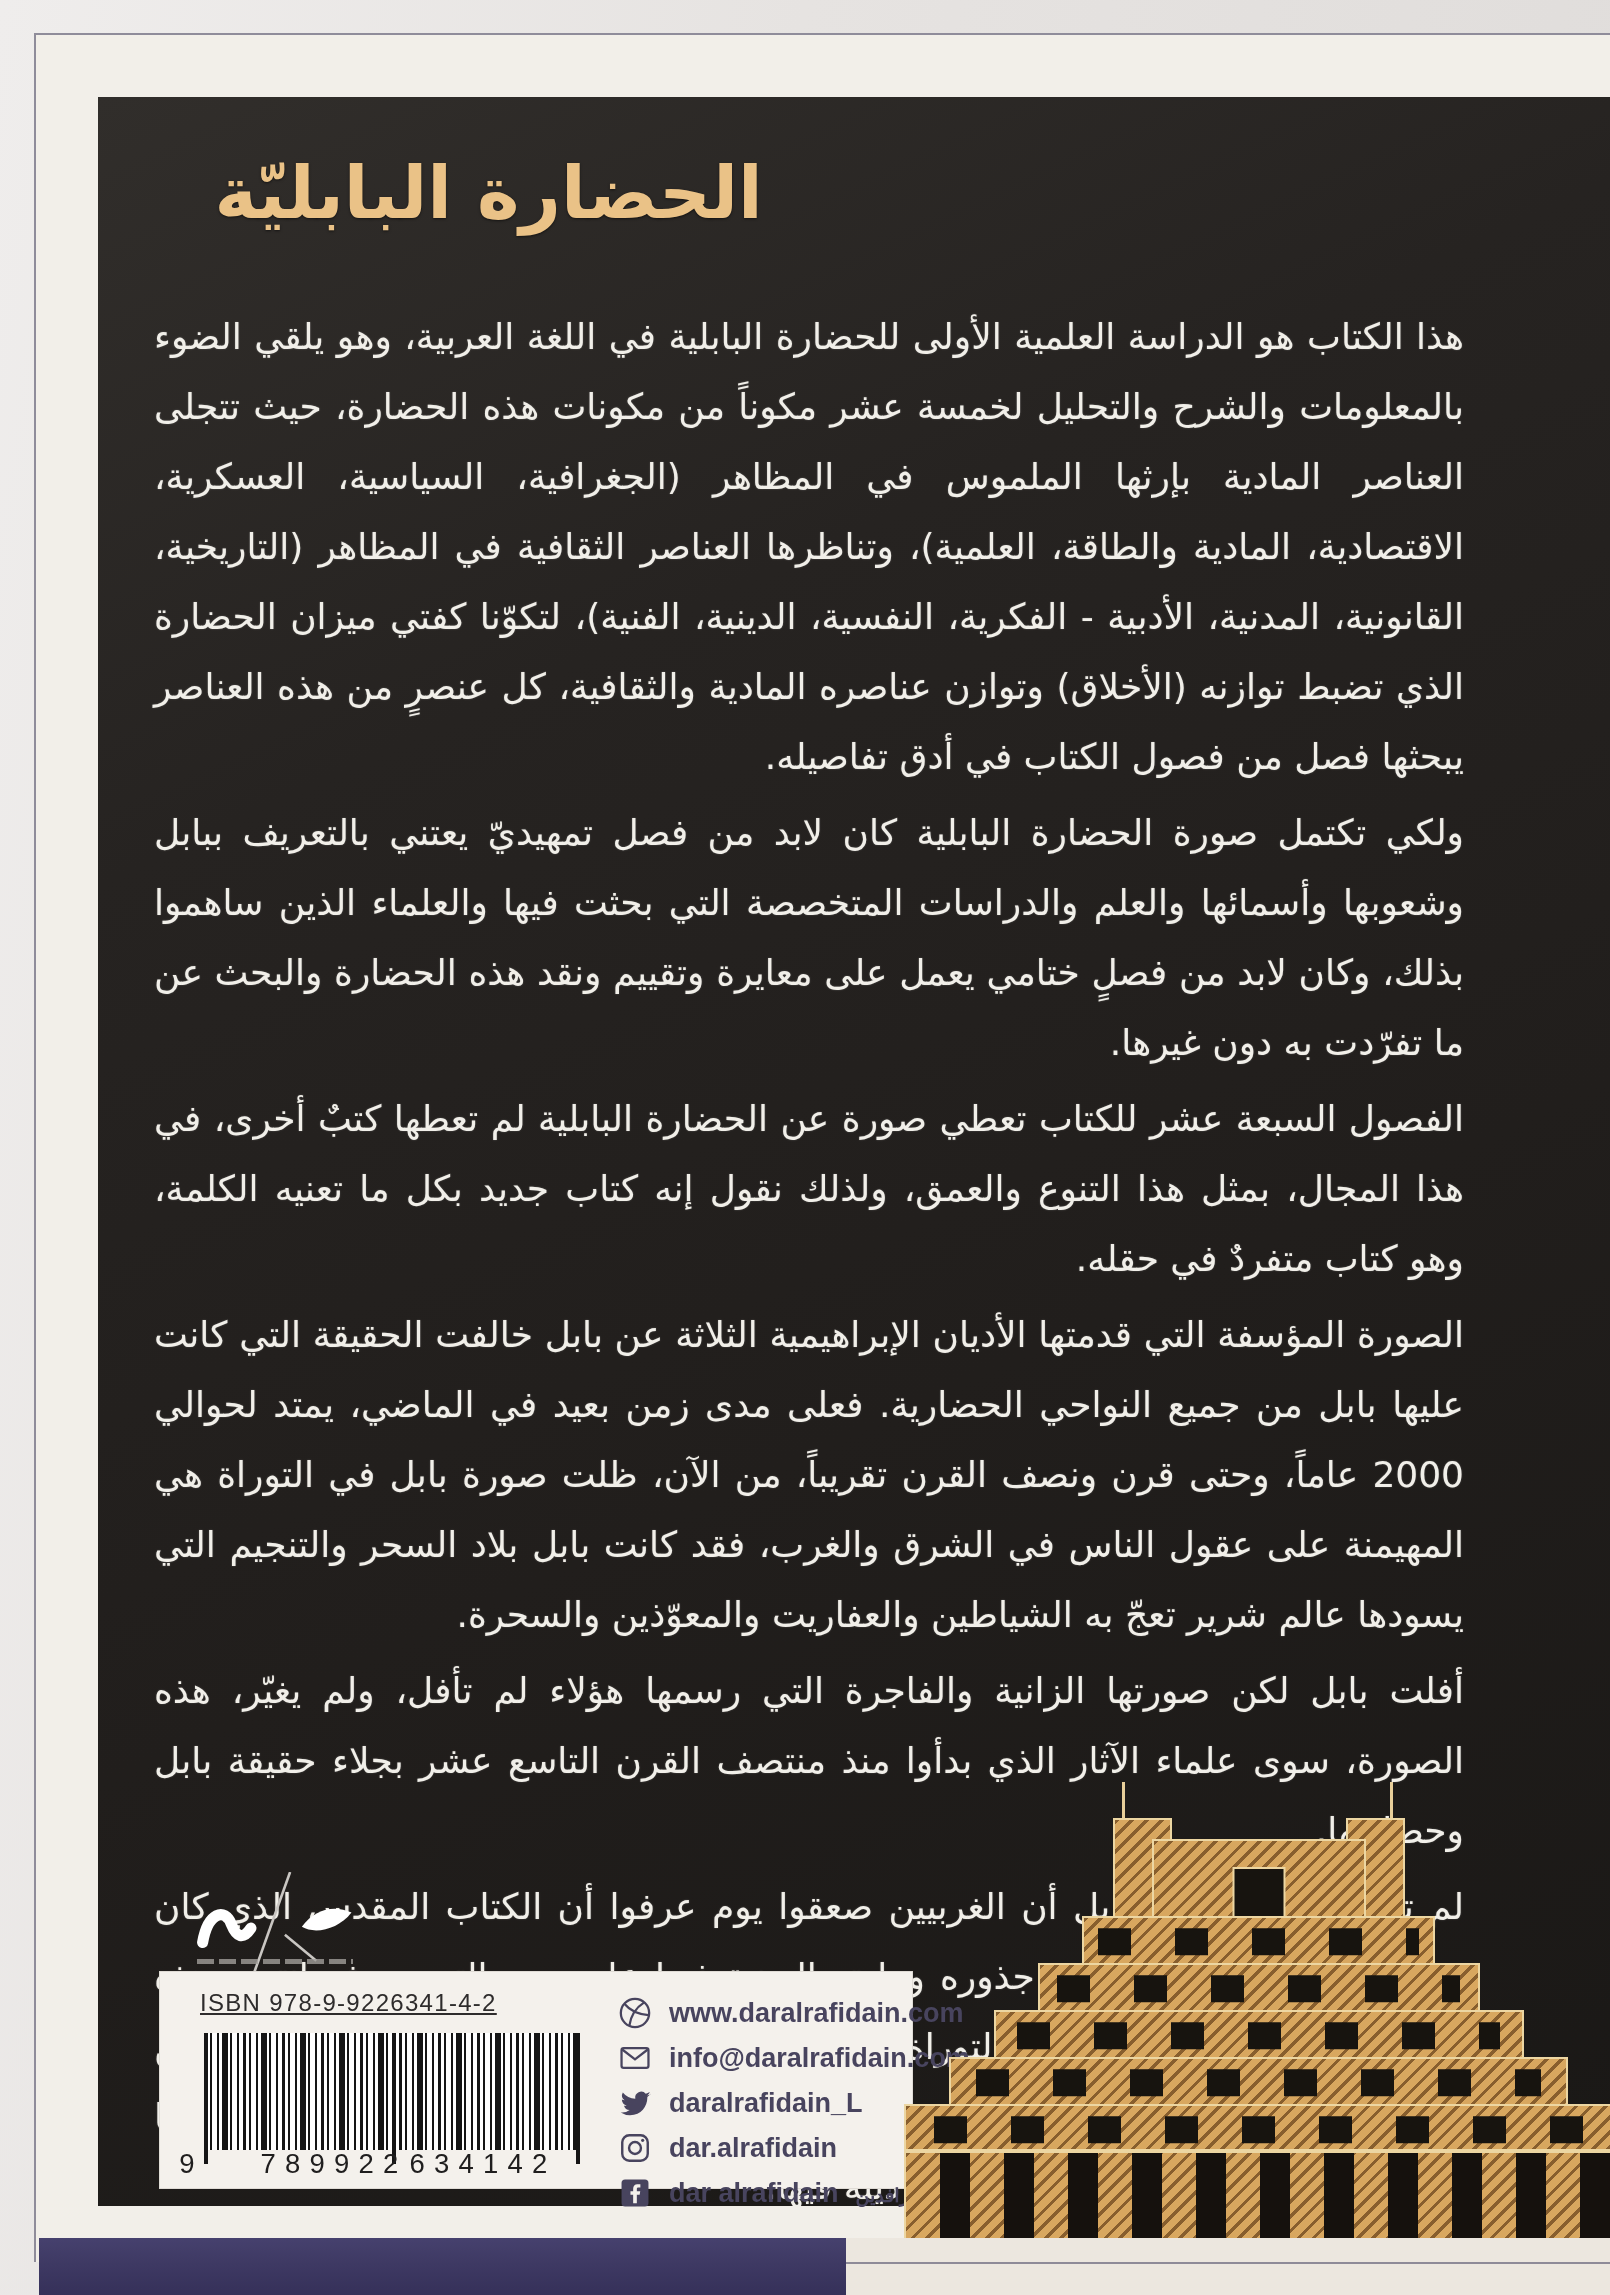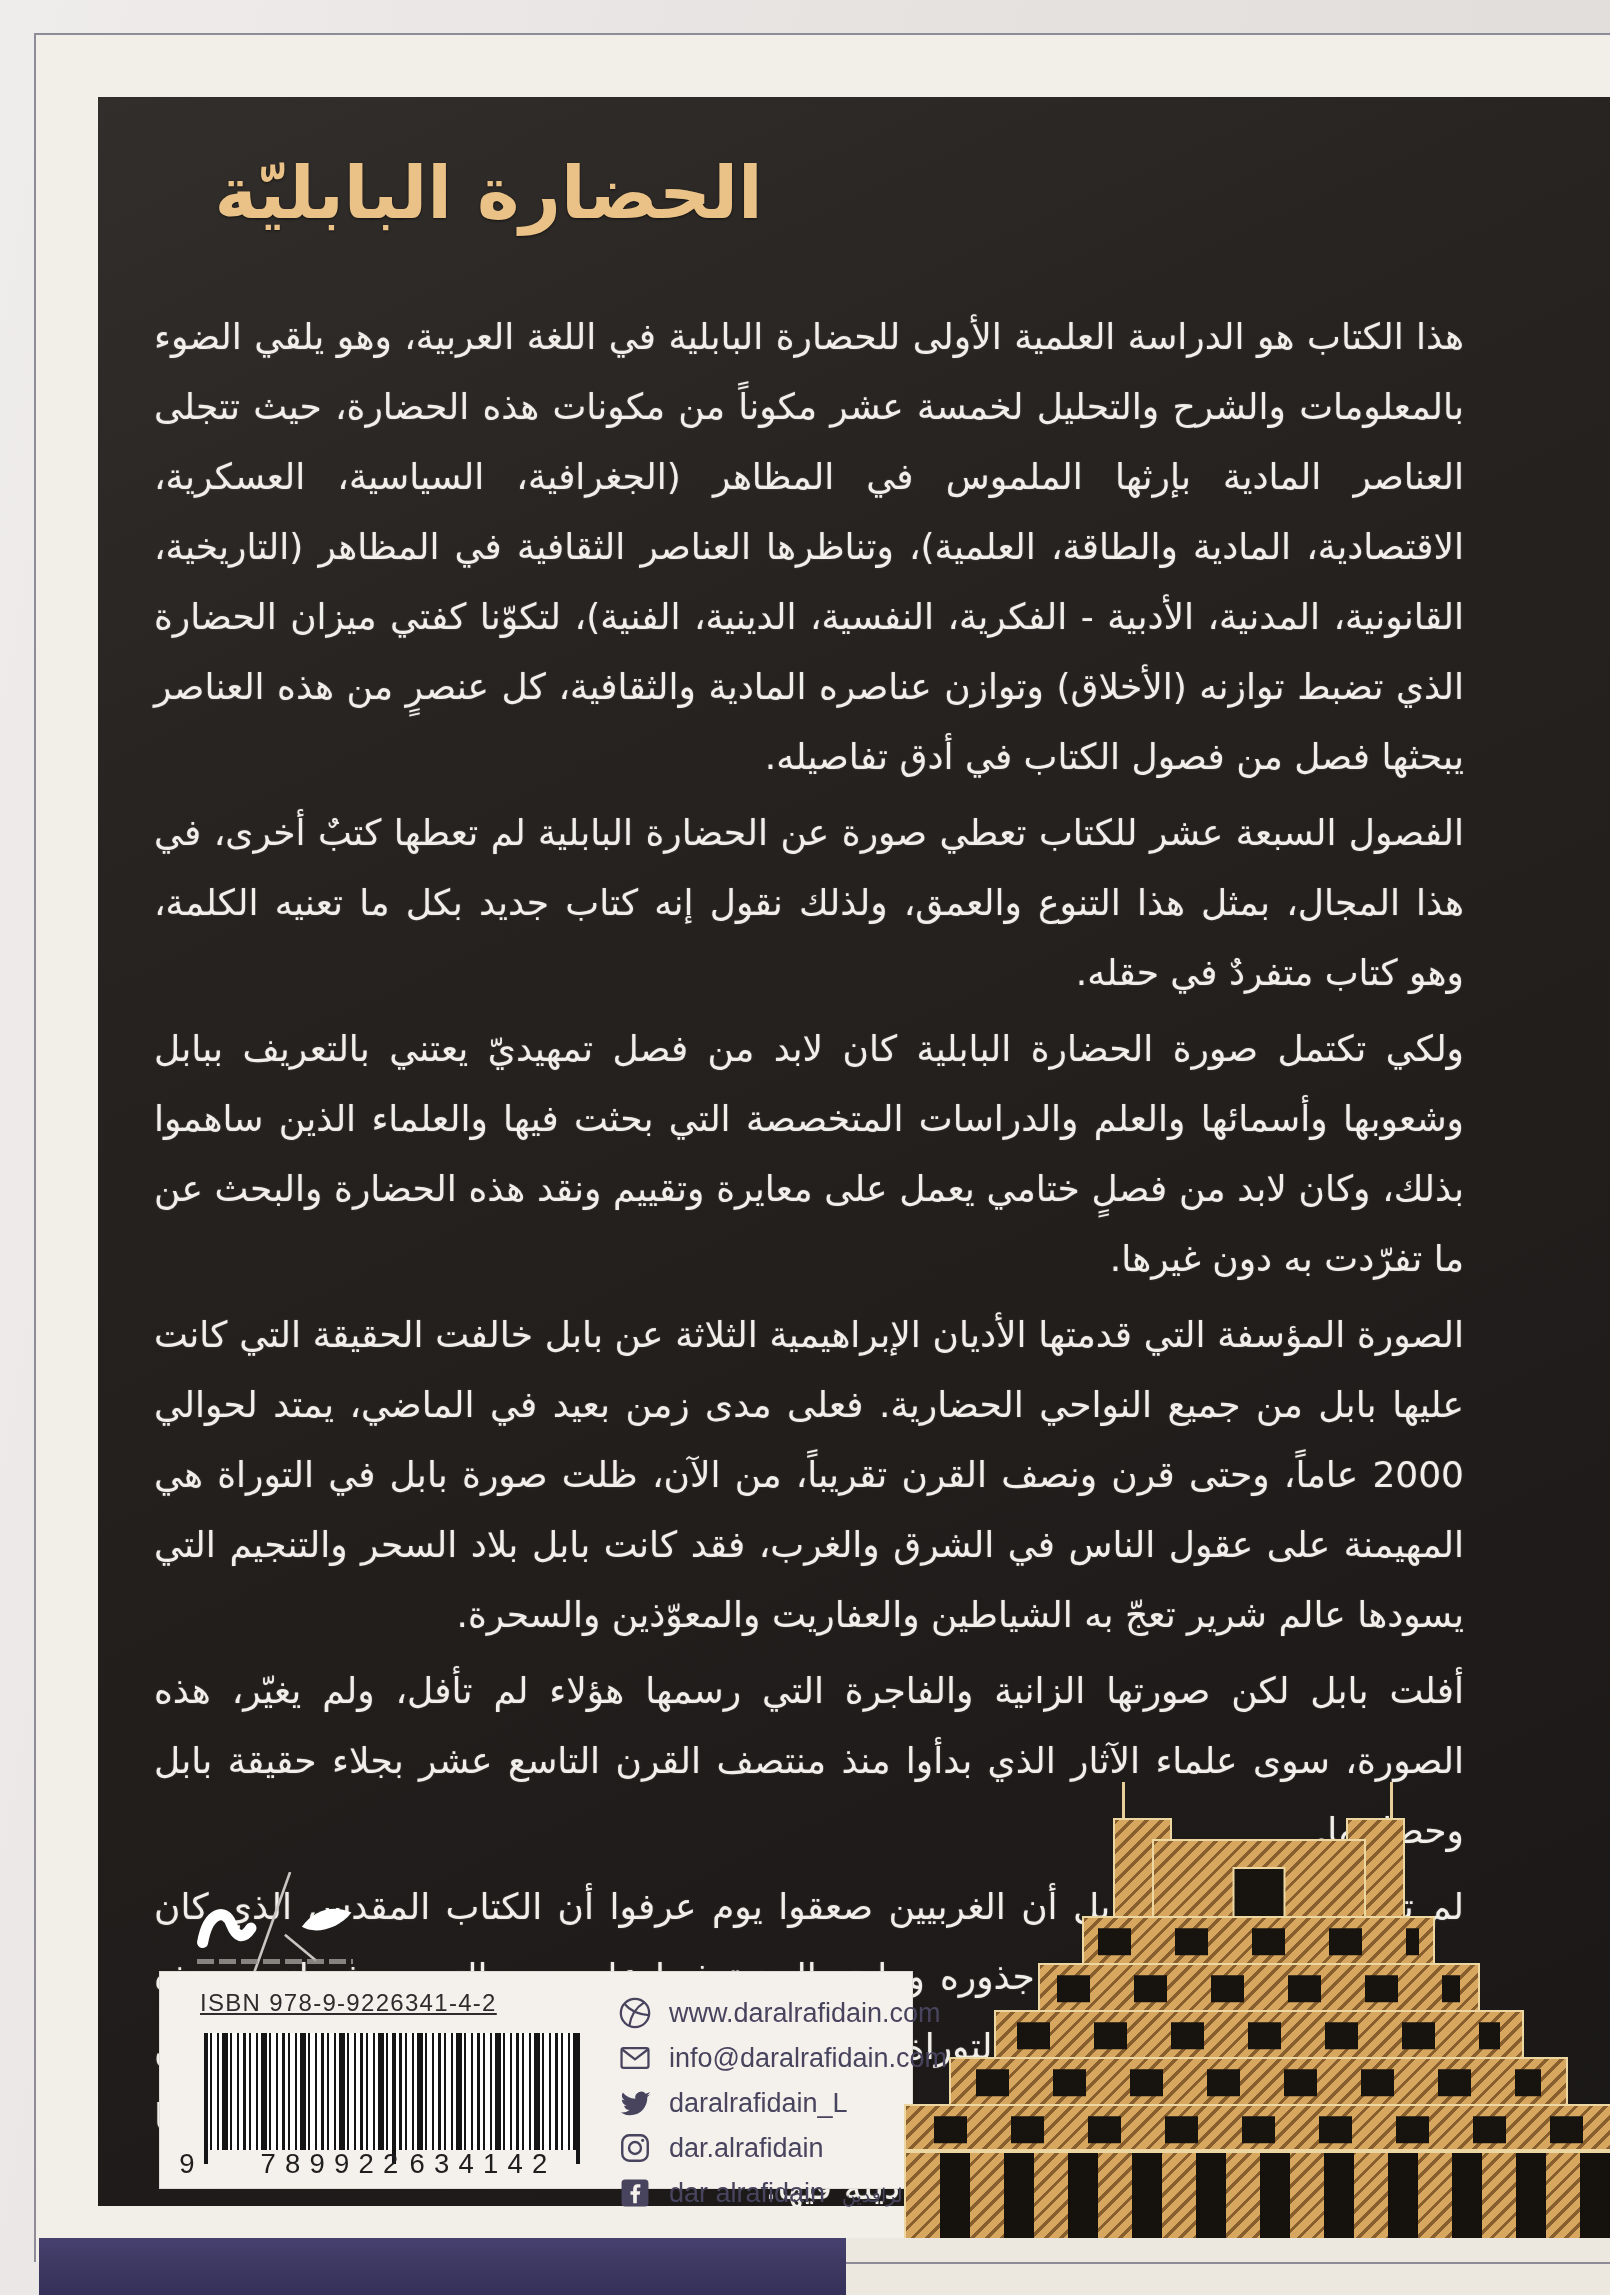--- a/index.html
+++ b/index.html
@@ -83,21 +83,21 @@
   .bd-mid{position:absolute;left:72px;top:0;letter-spacing:9.2px;}
   .bd-last{position:absolute;right:39px;top:0;letter-spacing:9.2px;text-align:right;}
 
   .contact-list{
     position:absolute;left:459px;top:25px;right:13px;
     display:flex;flex-direction:column;gap:11px;
   }
   .contact-row{display:flex;align-items:center;gap:17px;}
   .contact-row .c-icon{width:34px;height:34px;flex:0 0 34px;}
   .contact-row .c-text{
-    font-family:"Liberation Sans",sans-serif;font-size:27px;color:#48445e;white-space:nowrap;
+    font-family:"Liberation Sans",sans-serif;font-size:27px;color:#48445e;white-space:nowrap;font-weight:bold;
   }
   .contact-row .c-text-ar{
     font-size:19px;color:#48445e;margin-right:3.9px;align-self:flex-end;padding-bottom:2.6px;
   }
 
   
   .ziggurat{
     position:absolute;right:0;top:1830px;width:705px;height:408px;
     display:flex;flex-direction:column;align-items:center;justify-content:flex-end;
   }
@@ -145,22 +145,22 @@
 <div class="page">
 
   <div class="book-cover">
     <div class="cover-panel"></div>
   </div>
 
   <div class="book-title">الحضارة البابليّة</div>
 
   <div class="synopsis">
     <p>هذا الكتاب هو الدراسة العلمية الأولى للحضارة البابلية في اللغة العربية، وهو يلقي الضوء بالمعلومات والشرح والتحليل لخمسة عشر مكوناً من مكونات هذه الحضارة، حيث تتجلى العناصر المادية بإرثها الملموس في المظاهر (الجغرافية، السياسية، العسكرية، الاقتصادية، المادية والطاقة، العلمية)، وتناظرها العناصر الثقافية في المظاهر (التاريخية، القانونية، المدنية، الأدبية - الفكرية، النفسية، الدينية، الفنية)، لتكوّنا كفتي ميزان الحضارة الذي تضبط توازنه (الأخلاق) وتوازن عناصره المادية والثقافية، كل عنصرٍ من هذه العناصر يبحثها فصل من فصول الكتاب في أدق تفاصيله.</p>
+    <p>ولكي تكتمل صورة الحضارة البابلية كان لابد من فصل تمهيديّ يعتني بالتعريف ببابل وشعوبها وأسمائها والعلم والدراسات المتخصصة التي بحثت فيها والعلماء الذين ساهموا بذلك، وكان لابد من فصلٍ ختامي يعمل على معايرة وتقييم ونقد هذه الحضارة والبحث عن ما تفرّدت به دون غيرها.</p>
     <p>الفصول السبعة عشر للكتاب تعطي صورة عن الحضارة البابلية لم تعطها كتبٌ أخرى، في هذا المجال، بمثل هذا التنوع والعمق، ولذلك نقول إنه كتاب جديد بكل ما تعنيه الكلمة، وهو كتاب متفردٌ في حقله.</p>
-    <p>ولكي تكتمل صورة الحضارة البابلية كان لابد من فصل تمهيديّ يعتني بالتعريف ببابل وشعوبها وأسمائها والعلم والدراسات المتخصصة التي بحثت فيها والعلماء الذين ساهموا بذلك، وكان لابد من فصلٍ ختامي يعمل على معايرة وتقييم ونقد هذه الحضارة والبحث عن ما تفرّدت به دون غيرها.</p>
     <p>الصورة المؤسفة التي قدمتها الأديان الإبراهيمية الثلاثة عن بابل خالفت الحقيقة التي كانت عليها بابل من جميع النواحي الحضارية. فعلى مدى زمن بعيد في الماضي، يمتد لحوالي 2000 عاماً، وحتى قرن ونصف القرن تقريباً، من الآن، ظلت صورة بابل في التوراة هي المهيمنة على عقول الناس في الشرق والغرب، فقد كانت بابل بلاد السحر والتنجيم التي يسودها عالم شرير تعجّ به الشياطين والعفاريت والمعوّذين والسحرة.</p>
     <p>أفلت بابل لكن صورتها الزانية والفاجرة التي رسمها هؤلاء لم تأفل، ولم يغيّر، هذه الصورة، سوى علماء الآثار الذي بدأوا منذ منتصف القرن التاسع عشر بجلاء حقيقة بابل وحضارتها.</p>
     <p>لم تتغير الصورة فقط، بل أن الغربيين صعقوا يوم عرفوا أن الكتاب المقدس الذي كان يهجو بابل ويشتمها مغروسة جذوره ومادته الدينية فيها على وجه التحديد، ثم انتهت هذه المهزلة حين عرفوا أن مؤلفي التوراة والتلمود كتبوا في بابل مستنسخين تراثها وناسبين هذا التراث لهم ولشعب لم تكن له ملامح إلاّ بعد أن سكن في بابل وعاش من خيراتها الطبيعية والاقتصادية والمعرفية، وكوّن دينه فيها.</p>
   </div>
 
   <div class="publisher-logo">
     <svg width="236" height="111" viewBox="0 0 360 170">
       <line x1="148" y1="0" x2="88" y2="168" stroke="#c9c6c2" stroke-width="4"></line>
       <line x1="140" y1="96" x2="188" y2="136" stroke="#c9c6c2" stroke-width="4"></line>
       <path d="M14 108 C22 62 48 54 58 80 C66 100 76 104 88 86" stroke="#ffffff" stroke-width="17" fill="none" stroke-linecap="round"></path>

